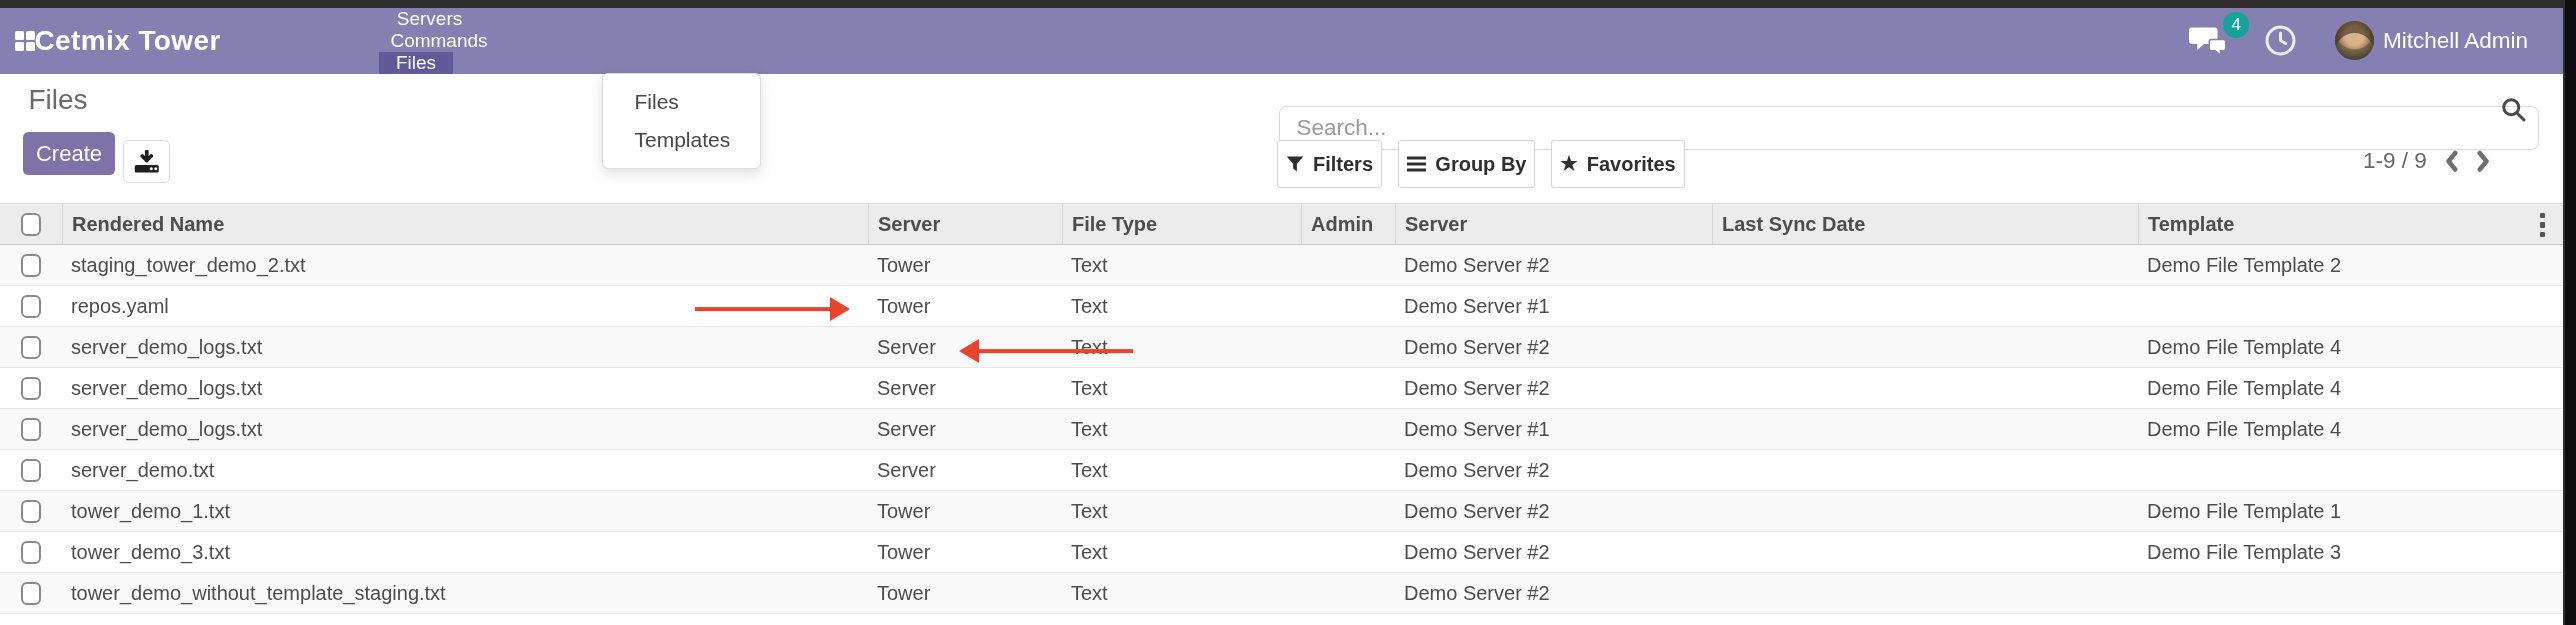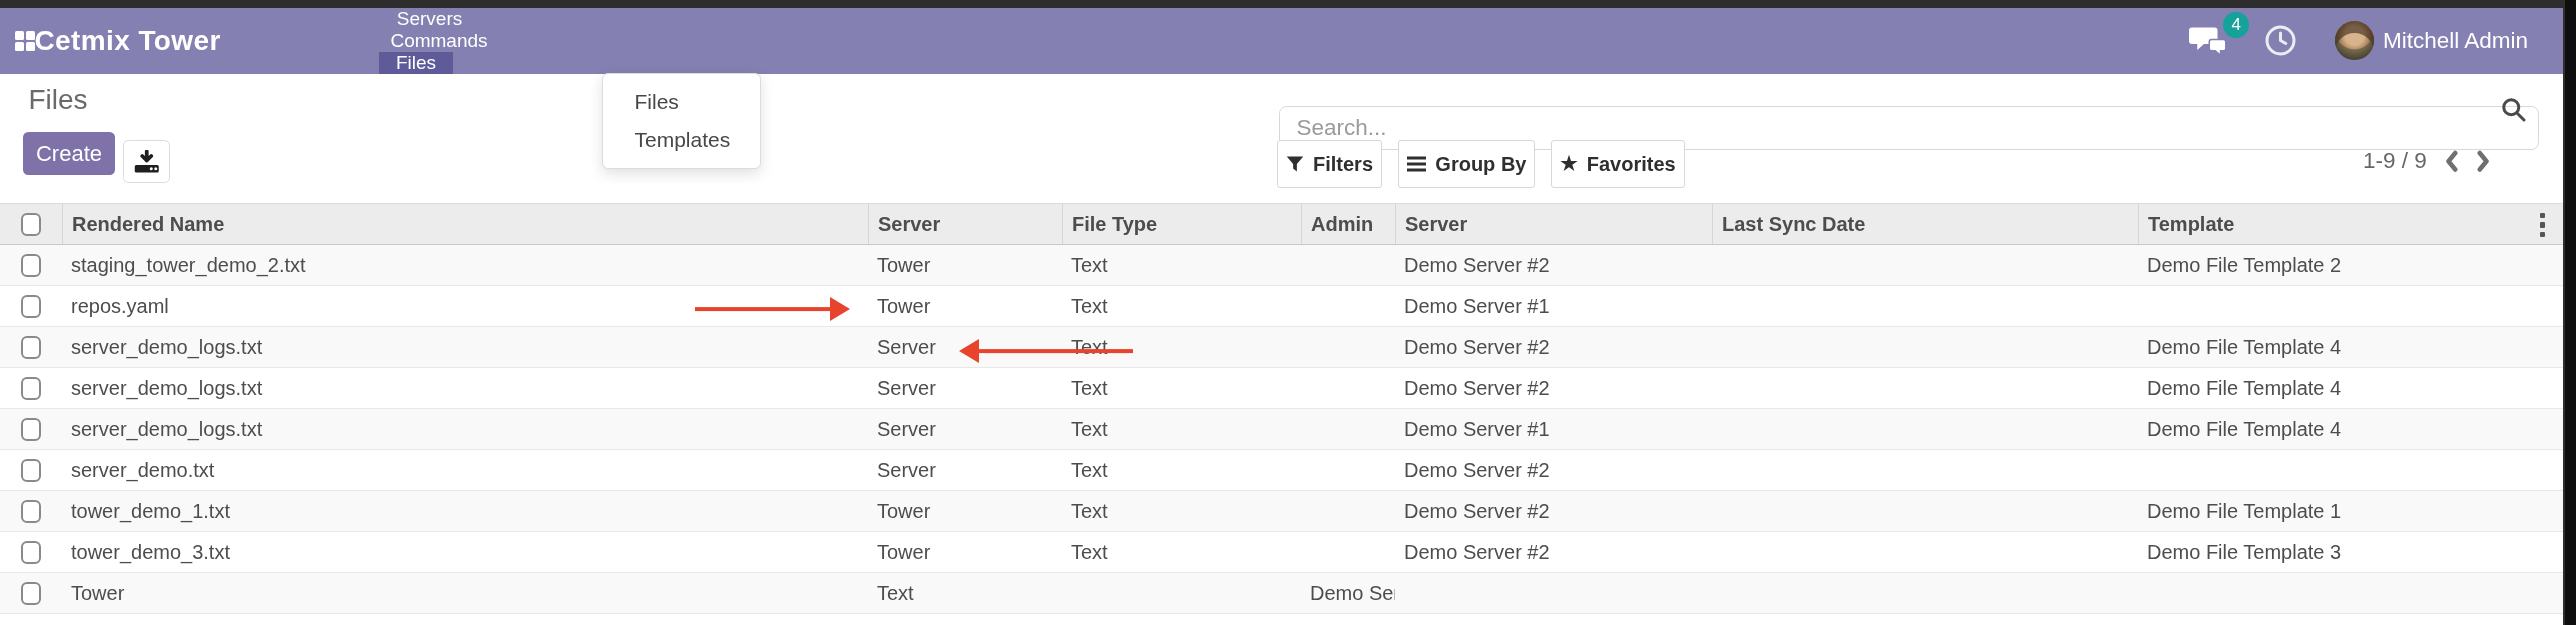--- a/index.html
+++ b/index.html
@@ -283,20 +283,21 @@
       <div class="td filetype">Text</div>
       <div class="td file"></div>
       <div class="td server">Demo Server #2</div>
       <div class="td lastsync"></div>
       <div class="td template">Demo File Template 3</div>
     </div>
         <div class="tr">
       <div class="td cb">
             <span class="checkbox"></span>
           </div>
+      <div class="td name">tower_demo_without_template_staging.txt</div>
       <div class="td source">Tower</div>
       <div class="td filetype">Text</div>
       <div class="td file"></div>
       <div class="td server">Demo Server #2</div>
       <div class="td lastsync"></div>
       <div class="td template"></div>
     </div>
       </div>
   </div>
 

